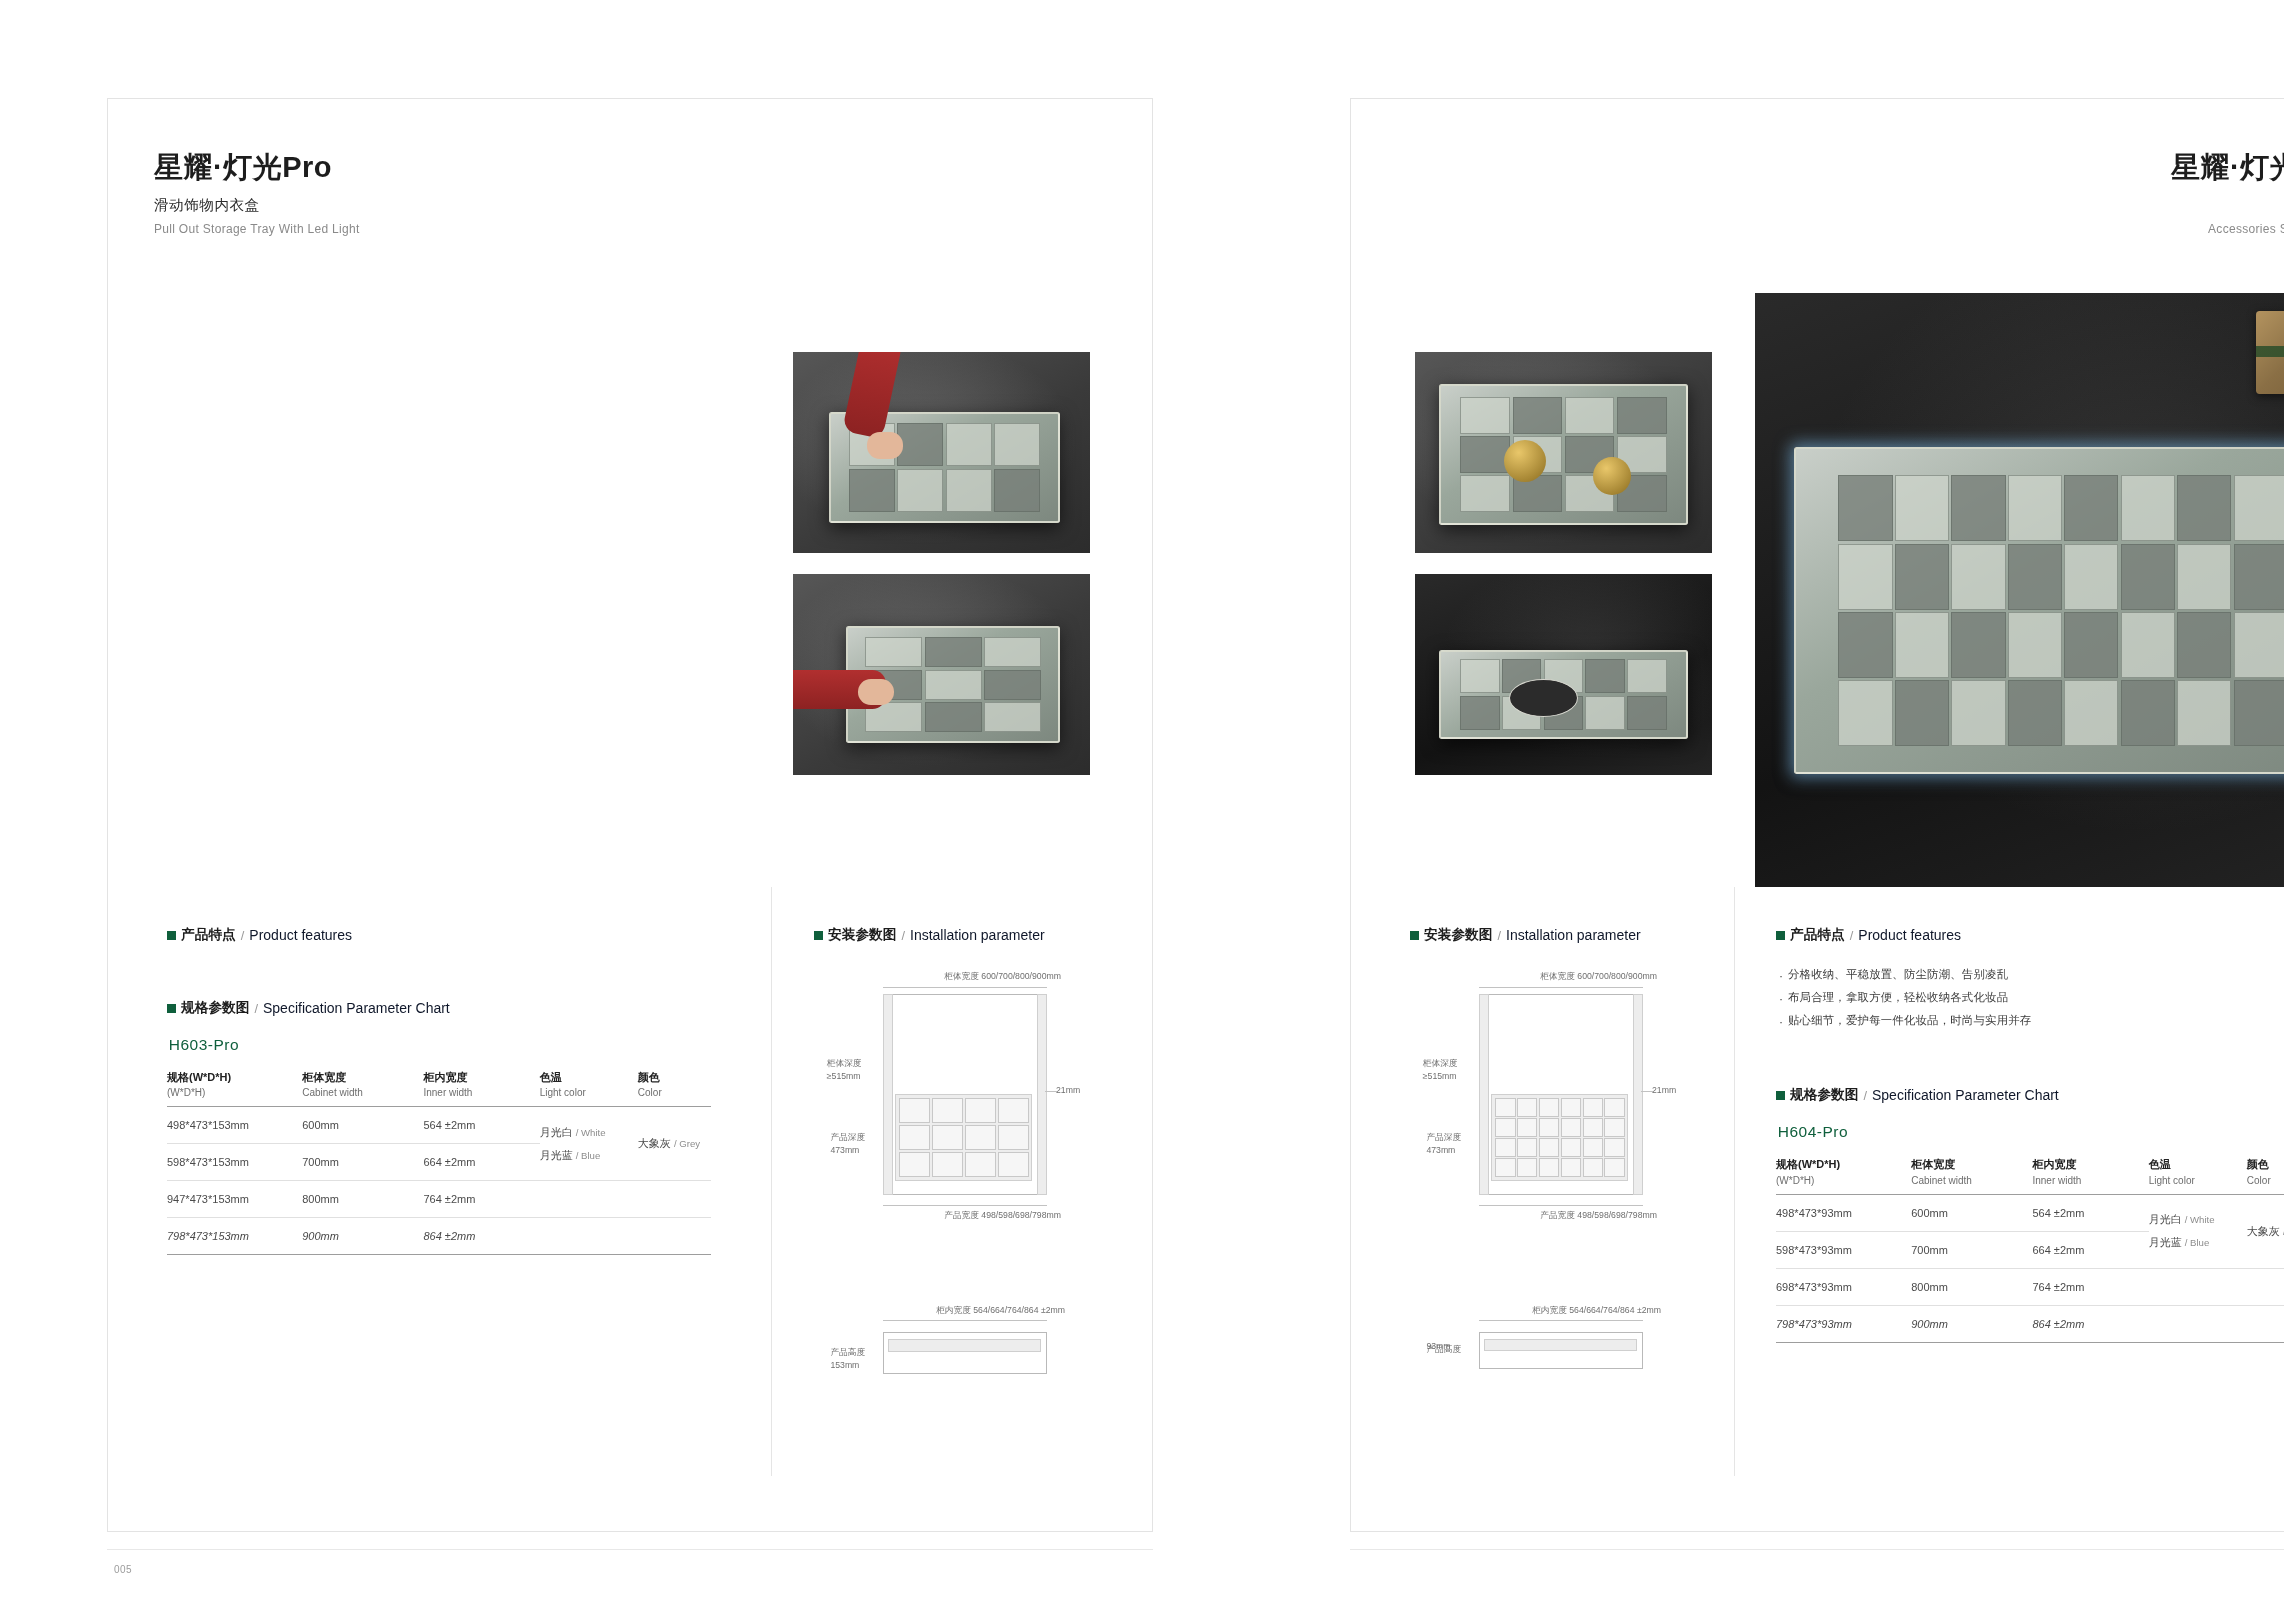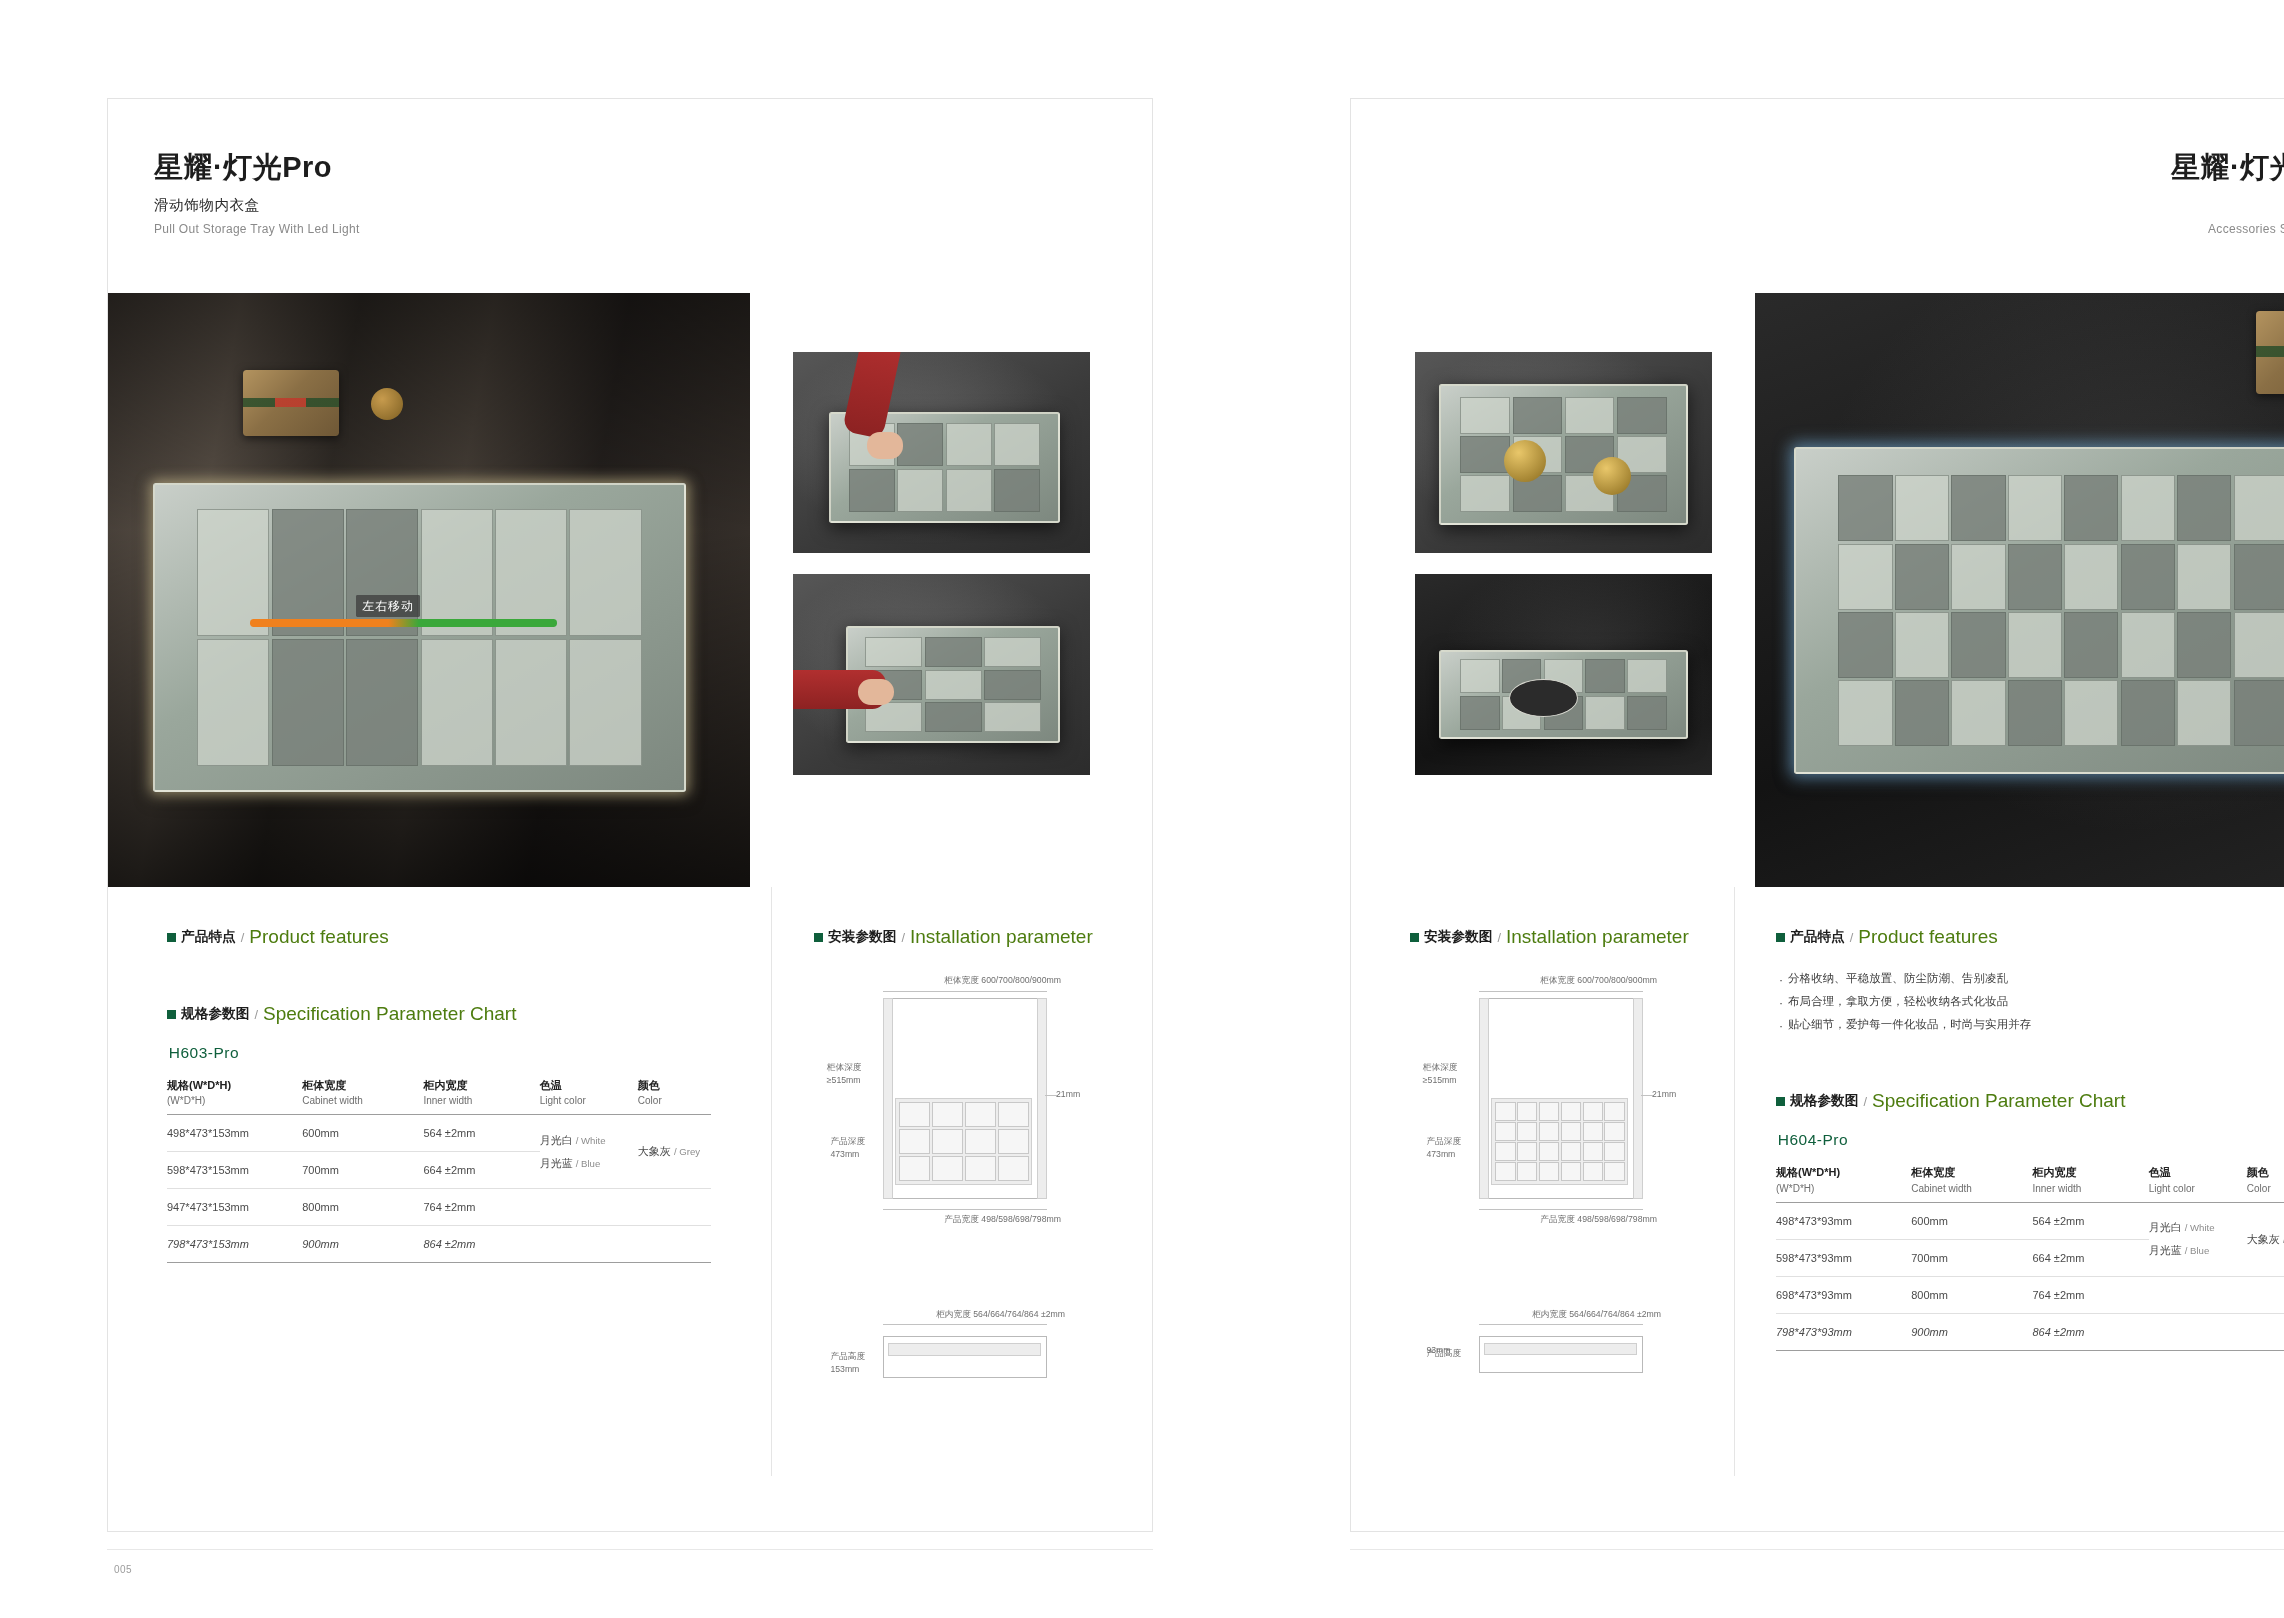--- a/index.html
+++ b/index.html
@@ -110,21 +110,21 @@
   
   .divider-v {
     position: absolute; top: 788px; width: 0.9px; height: 589px; background: #e5e5e5;
   }
   .col { position: absolute; top: 827px; }
 
   .sec-title { display: flex; align-items: center; gap: 5px; margin-bottom: 19px; }
   .sq { width: 9px; height: 9px; background: #0f5f3c; display: inline-block; }
   .sec-cn { font-size: 13.7px; font-weight: 700; color: #1d1d1d; }
   .sec-sep { font-size: 12.8px; color: #9a9a9a; }
-  .sec-en { font-size: 19px; color: #4d7c0f; }
+  .sec-en { font-size: 14px; color: #0f172a; }
 
   .feat { font-size: 11.4px; color: #3c3c3c; line-height: 2.0; letter-spacing: 0.2px; }
   .feat li { list-style: none; position: relative; padding-left: 12px; }
   .feat li::before {
     content: "·"; position: absolute; left: 2.7px; top: -0.9px; font-size: 13.7px; color: #555;
   }
 
   .model { font-size: 15.5px; color: #0f5f3c; margin: 18px 0 15.5px 1.8px; letter-spacing: 0.5px; }
 
   table.spec { border-collapse: collapse; font-size: 10.5px; color: #3b3b3b; }
@@ -165,44 +165,20 @@
     <div class="hdr hdr-left">
       <div class="hdr-inner">
         <div class="brand">星耀·灯光Pro</div>
         <div class="sub-cn">滑动饰物内衣盒</div>
         <div class="sub-en">Pull Out Storage Tray With Led Light</div>
       </div>
     </div>
 
     <div class="photos">
 
-      <div class="ph ph-main-l art-wood">
-        <div class="drawer drawer-glow" style="left:7%;top:32%;width:83%;height:52%;">
-          <div class="cellgrid" style="grid-template-columns:repeat(6,1fr);grid-template-rows:repeat(2,1fr);">
-            <div class="cell"></div>
-              <div class="cell d"></div>
-              <div class="cell d"></div>
-            <div class="cell"></div>
-              <div class="cell"></div>
-              <div class="cell"></div>
-            <div class="cell"></div>
-              <div class="cell d"></div>
-              <div class="cell d"></div>
-            <div class="cell"></div>
-              <div class="cell"></div>
-              <div class="cell"></div>
-          </div>
-          <div class="arrow-line"></div>
-          <div class="arrow-lbl">左右移动</div>
-        </div>
-        <div class="bagshape" style="left:21%;top:13%;width:15%;height:11%;">
-          <div class="bag-stripe"></div>
-        </div>
-        <div class="pellet" style="left:41%;top:16%;width:32px;height:32px;background:radial-gradient(circle at 35% 35%,#c79b4d,#7d5f22);"></div>
-      </div>
 
       <div class="ph ph-s1-l art-grey">
         <div class="drawer" style="left:12%;top:30%;width:78%;height:55%;">
           <div class="cellgrid" style="grid-template-columns:repeat(4,1fr);grid-template-rows:repeat(2,1fr);">
             <div class="cell"></div>
               <div class="cell d"></div>
               <div class="cell"></div>
               <div class="cell"></div>
             <div class="cell d"></div>
               <div class="cell"></div>

